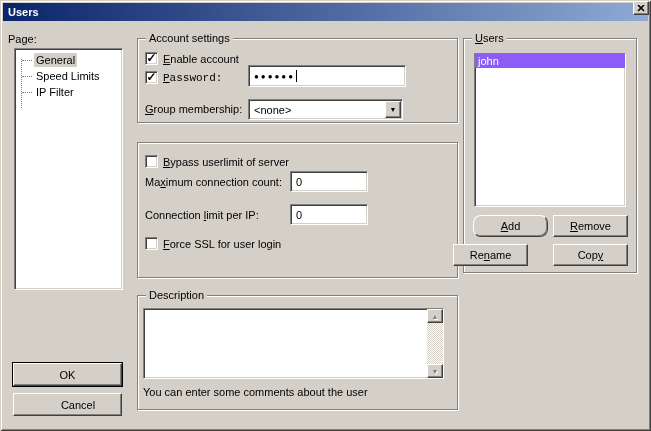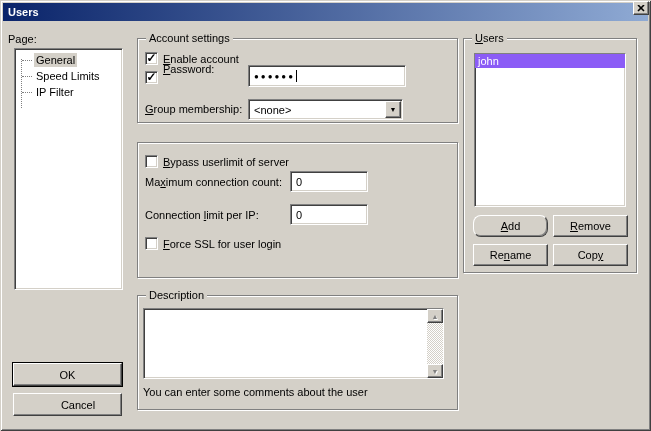--- a/index.html
+++ b/index.html
@@ -134,21 +134,21 @@
     <span class="group-title">Account settings</span>
   </div>
   <div class="checkbox" style="left:145px; top:52px;">
     <span class="check">✓</span>
   </div>
   <span class="label" style="left:163px; top:52px;"><span></span><u>E</u><span>nable account</span></span>
 
   <div class="checkbox" style="left:145px; top:71px;">
     <span class="check">✓</span>
   </div>
-  <span class="label" style="left:163px; top:62px;"><span></span><u>P</u><span>assword:</span></span>
+  <span class="label" style="left:163px; top:71px;font-family:Liberation Mono, monospace;"><span></span><u>P</u><span>assword:</span></span>
   <div class="input" style="left:248px; top:65px; width:158px; height:22px;">
     <span class="pw-dots">●●●●●●</span>
       <span class="caret"></span>
   </div>
 
   <span class="label" style="left:145px; top:102px;"><span></span><u>G</u><span>roup membership:</span></span>
   <div class="input" style="left:248px; top:99px; width:155px; height:21px;">
     <span>&lt;none&gt;</span>
     <span class="combo-arrow-btn">
         <span>▼</span>
@@ -199,20 +199,20 @@
     <div class="list-item selected">
       <span>john</span>
     </div>
   </div>
   <button class="btn" style="left:473px; top:215px; width:75px; height:22px;border-radius:8px;">
     <span><span></span><u>A</u><span>dd</span></span>
   </button>
   <button class="btn" style="left:553px; top:215px; width:75px; height:22px;">
     <span><span></span><u>R</u><span>emove</span></span>
   </button>
-  <button class="btn" style="left:473px; top:244px; width:75px; height:22px;">
+  <button class="btn" style="left:453px; top:244px; width:75px; height:22px;">
     <span><span>Re</span><u>n</u><span>ame</span></span>
   </button>
   <button class="btn" style="left:553px; top:244px; width:75px; height:22px;">
     <span><span>Cop</span><u>y</u><span></span></span>
   </button>
 
 </div>
 
 </body></html>

